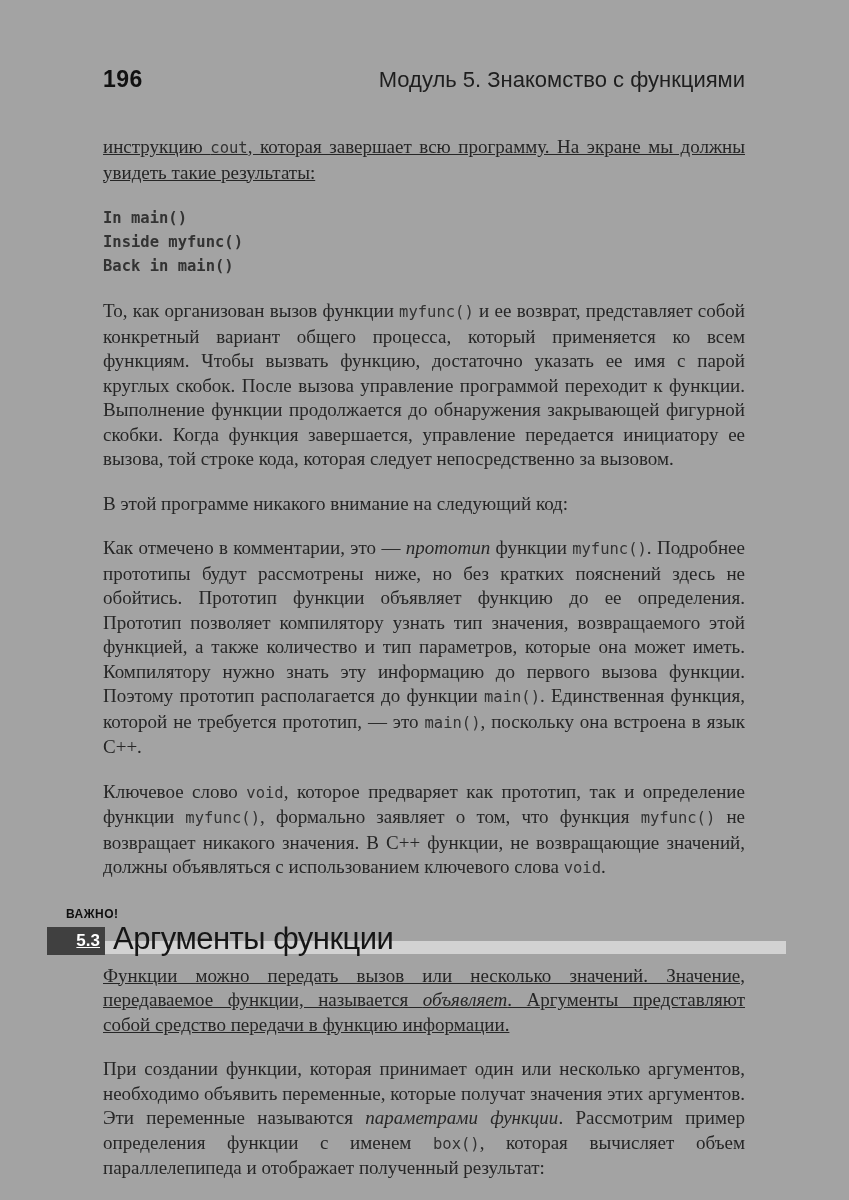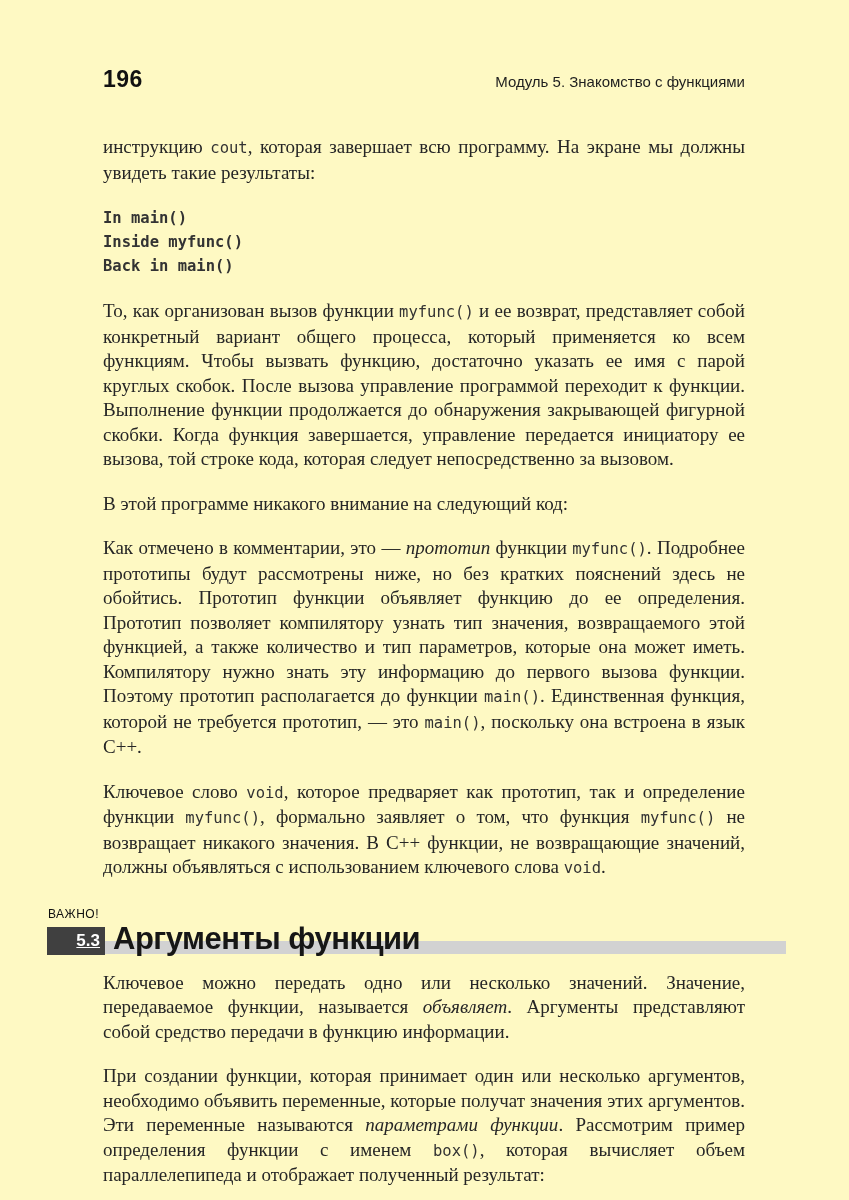--- a/index.html
+++ b/index.html
@@ -8,51 +8,51 @@
     --badge-bg:#404040;
     --badge-text:#ffffff;
     --rule-color:#d2d2d2;
     --code-color:#333333;
   }
   html,body{margin:0;padding:0;background:#ffffff;}
   .page{
     position:relative;
     width:849px;
     height:1200px;
-    background:#fef9c3;
+    background:#a3a3a3;
     box-sizing:border-box;
     padding:66px 104px 0 103px;
     font-family:"Liberation Serif", serif;
     color:var(--text-color);
     overflow:hidden;
   }
   .running-header{
     display:flex;
     justify-content:space-between;
     align-items:baseline;
     font-family:"Liberation Sans", sans-serif;
     margin-bottom:42px;
   }
   .page-number{
     font-size:23px;
     font-weight:bold;
     color:#111111;
     letter-spacing:0.5px;
   }
   .running-title{
-    font-size:15px;
+    font-size:22px;
     color:#1e1e1e;
   }
   .body-paragraph{
     margin:20px 0 0 0;
     font-size:19px;
     line-height:24.5px;
     text-align:justify;
   }
-  .body-paragraph:first-child{margin-top:16px;}
+  .body-paragraph:first-child{margin-top:9px;text-decoration:underline;}
   .body-paragraph em{font-style:italic;}
   .inline-code{
     font-family:"DejaVu Sans Mono", monospace;
     font-size:15.5px;
     color:var(--code-color);
   }
   .code-block{
     font-family:"DejaVu Sans Mono", monospace;
     font-size:15.5px;
     line-height:24px;
@@ -62,25 +62,25 @@
     font-weight:bold;
   }
   .section-head{
     position:relative;
     margin-top:26px;
     margin-left:-56px;
     margin-bottom:4px;
   }
   .importance-label{
     font-family:"Liberation Sans", sans-serif;
-    font-weight:normal;
+    font-weight:bold;
     font-size:12px;
     letter-spacing:0.5px;
     color:#0f0f0f;
-    margin:0 0 2px 1px;
+    margin:0 0 2px 19px;
   }
   .section-row{
     position:relative;
     display:flex;
     align-items:flex-end;
     height:32px;
   }
   .section-rule{
     position:absolute;
     left:54px;
@@ -106,21 +106,21 @@
     padding-right:5px;
     box-sizing:content-box;
     padding-left:3px;
     text-decoration:underline;
   }
   .section-title{
     position:relative;
     z-index:1;
     margin:0 0 0 8px;
     font-family:"Liberation Sans", sans-serif;
-    font-weight:bold;
+    font-weight:normal;
     font-size:31px;
     line-height:32px;
     letter-spacing:-0.5px;
     color:var(--heading-color);
     white-space:nowrap;
   }
 </style>
 </head>
 <body>
 
@@ -145,17 +145,17 @@
   <div class="section-head">
     <p class="importance-label">ВАЖНО!</p>
     <div class="section-row">
       <span class="section-rule"></span>
       <span class="section-number-badge">5.3</span>
       <h2 class="section-title">Аргументы функции</h2>
     </div>
   </div>
 
   <div>
-      <p class="body-paragraph"><span>Ключевое можно передать одно или несколько значений. Значение, передаваемое функции, называется </span><em>объявляет</em><span>. Аргументы представляют собой средство передачи в функцию информации.</span></p>
+      <p class="body-paragraph"><span>Функции можно передать вызов или несколько значений. Значение, передаваемое функции, называется </span><em>объявляет</em><span>. Аргументы представляют собой средство передачи в функцию информации.</span></p>
       <p class="body-paragraph"><span>При создании функции, которая принимает один или несколько аргументов, необходимо объявить переменные, которые получат значения этих аргументов. Эти переменные называются </span><em>параметрами функции</em><span>. Рассмотрим пример определения функции с именем </span><code class="inline-code">box()</code><span>, которая вычисляет объем параллелепипеда и отображает полученный результат:</span></p>
     </div>
 
 </div>
 
 </body></html>

